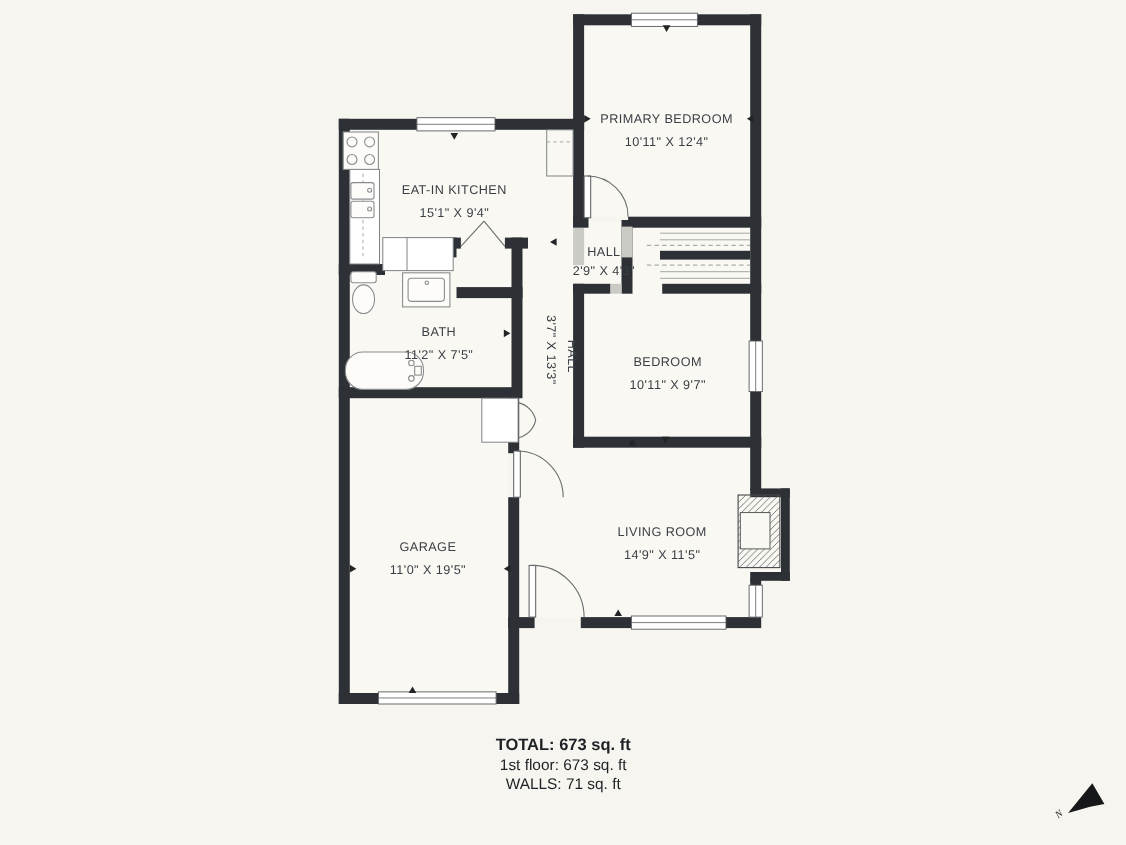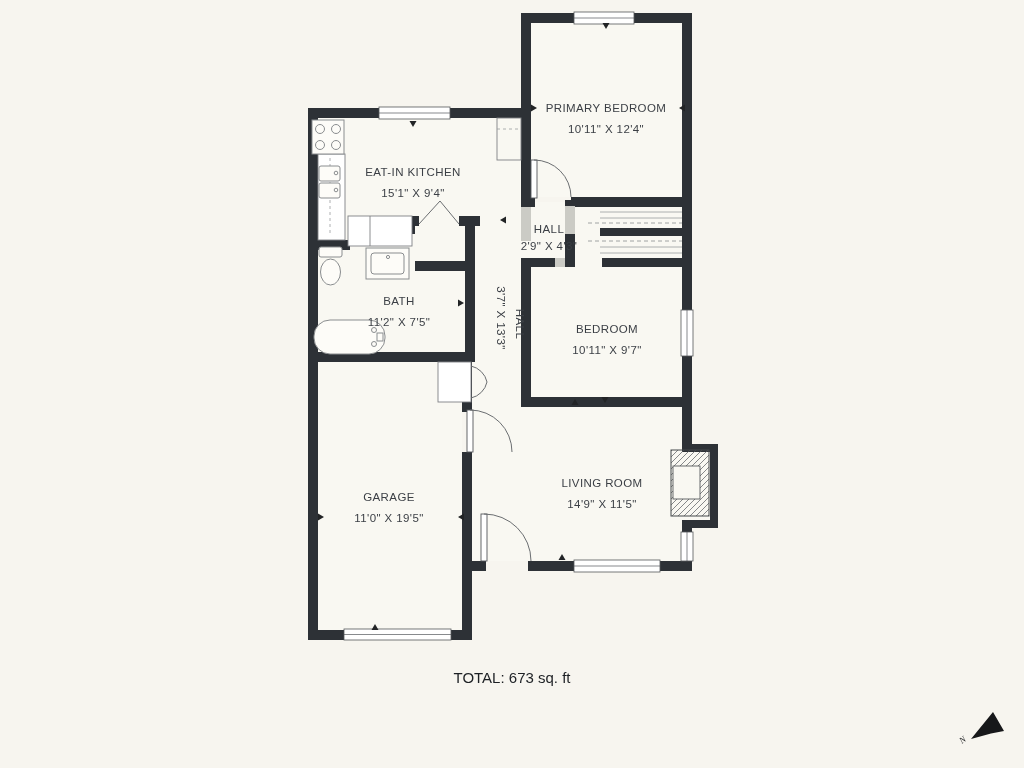--- a/index.html
+++ b/index.html
@@ -22,21 +22,21 @@
   .winline{stroke:var(--dark-line);stroke-width:0.7;}
   .tread{stroke:#9a9d9f;stroke-width:0.8;}
   .updash{stroke:#8a8d8f;stroke-width:0.8;stroke-dasharray:4 3;}
   .dashline{stroke:#9a9d9f;stroke-width:0.8;stroke-dasharray:3 3;}
   .tick{fill:#222426;}
   .thresh{fill:var(--thresh);}
   .room-name,.room-dims{fill:var(--text);font-size:11.5px;letter-spacing:0.4px;
       text-anchor:middle;font-family:"Liberation Sans",sans-serif;}
   .footer{position:absolute;left:0;top:669px;width:1024px;text-align:center;
       color:var(--footer);}
-  .footer .total{font-size:15px;font-weight:normal;line-height:18px;}
+  .footer .total{font-size:15px;font-weight:bold;line-height:18px;}
   .footer .sub{font-size:14px;line-height:17px;}
   .compass-n{fill:#2a2c2e;font-size:9px;font-style:italic;
       font-family:"Liberation Serif",serif;}
 </style>
 </head>
 <body>
 
 <svg width="1024" height="768" viewBox="0 0 1024 768">
   <defs>
     <pattern id="hatch" width="6" height="6" patternUnits="userSpaceOnUse">
@@ -253,13 +253,15 @@
   </g>
 
   <g>
     <path d="M993,712 L1004,731 L991,733.5 L971,739 Z" fill="#17181a"></path>
     <text class="compass-n" transform="translate(962,744) rotate(-38)">N</text>
   </g>
 </svg>
 
 <div class="footer">
   <div class="total">TOTAL: 673 sq. ft</div>
+  <div class="sub">1st floor: 673 sq. ft</div>
+  <div class="sub">WALLS: 71 sq. ft</div>
 </div>
 
 </body></html>

